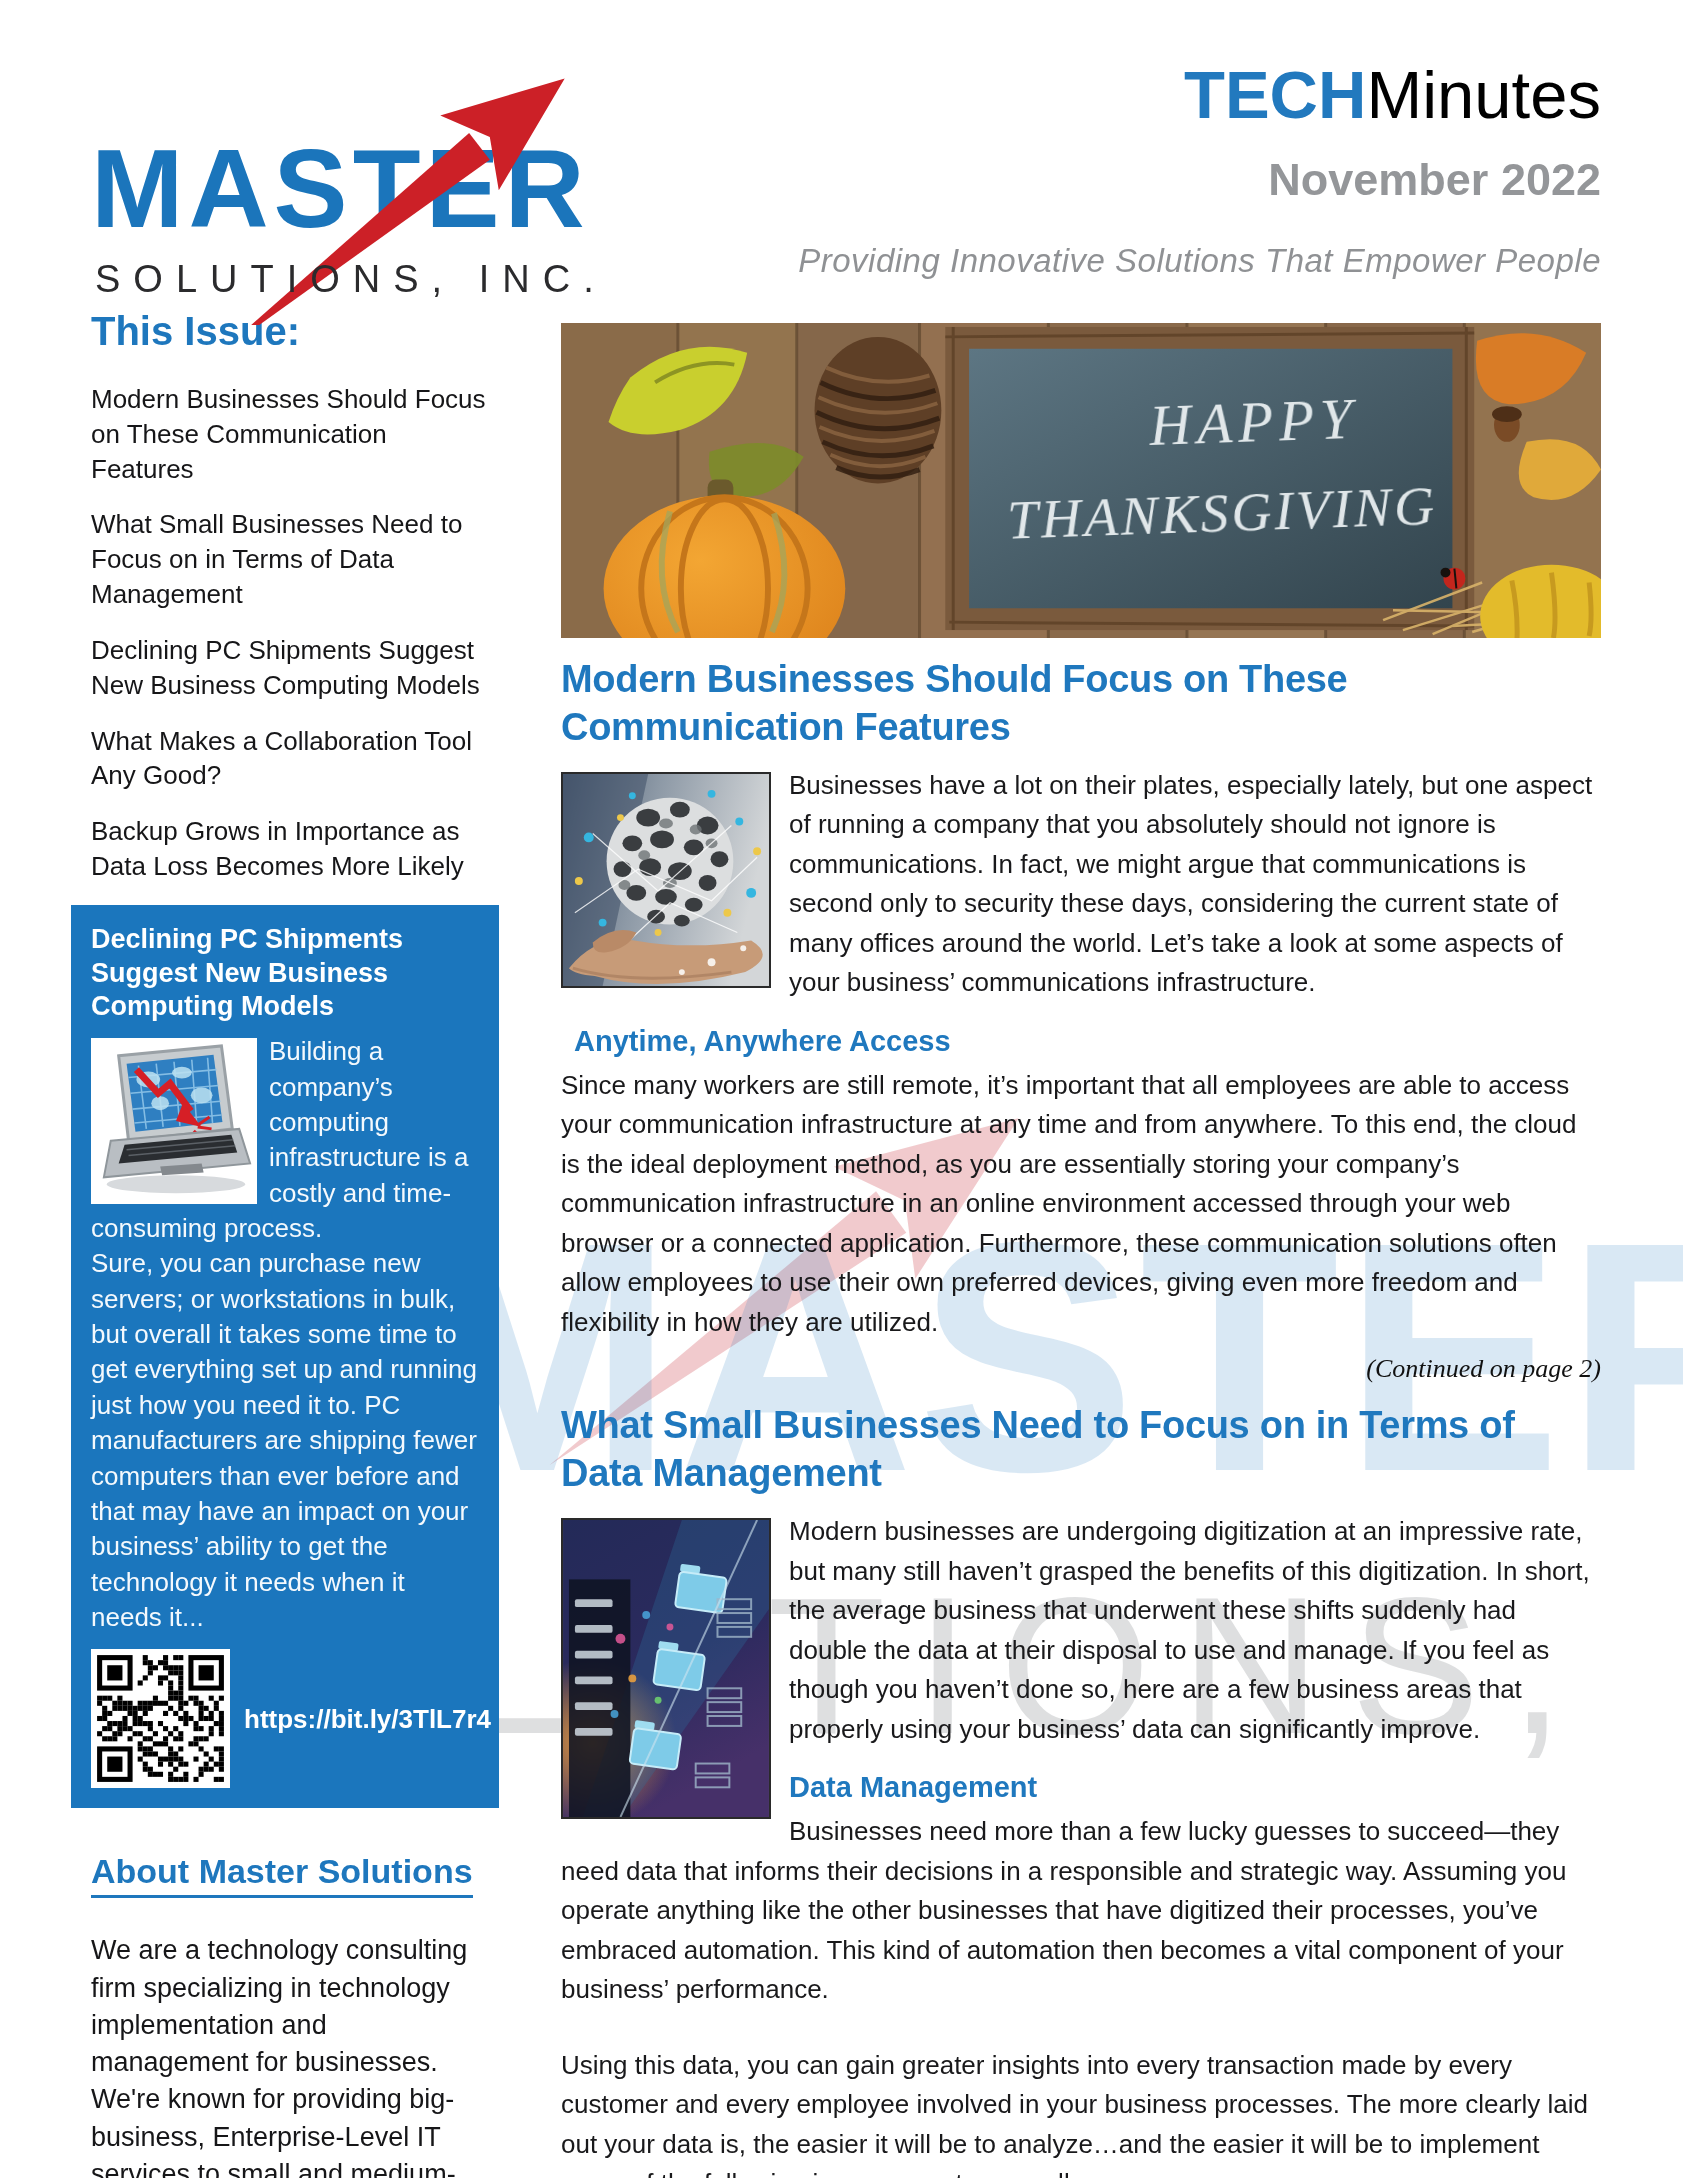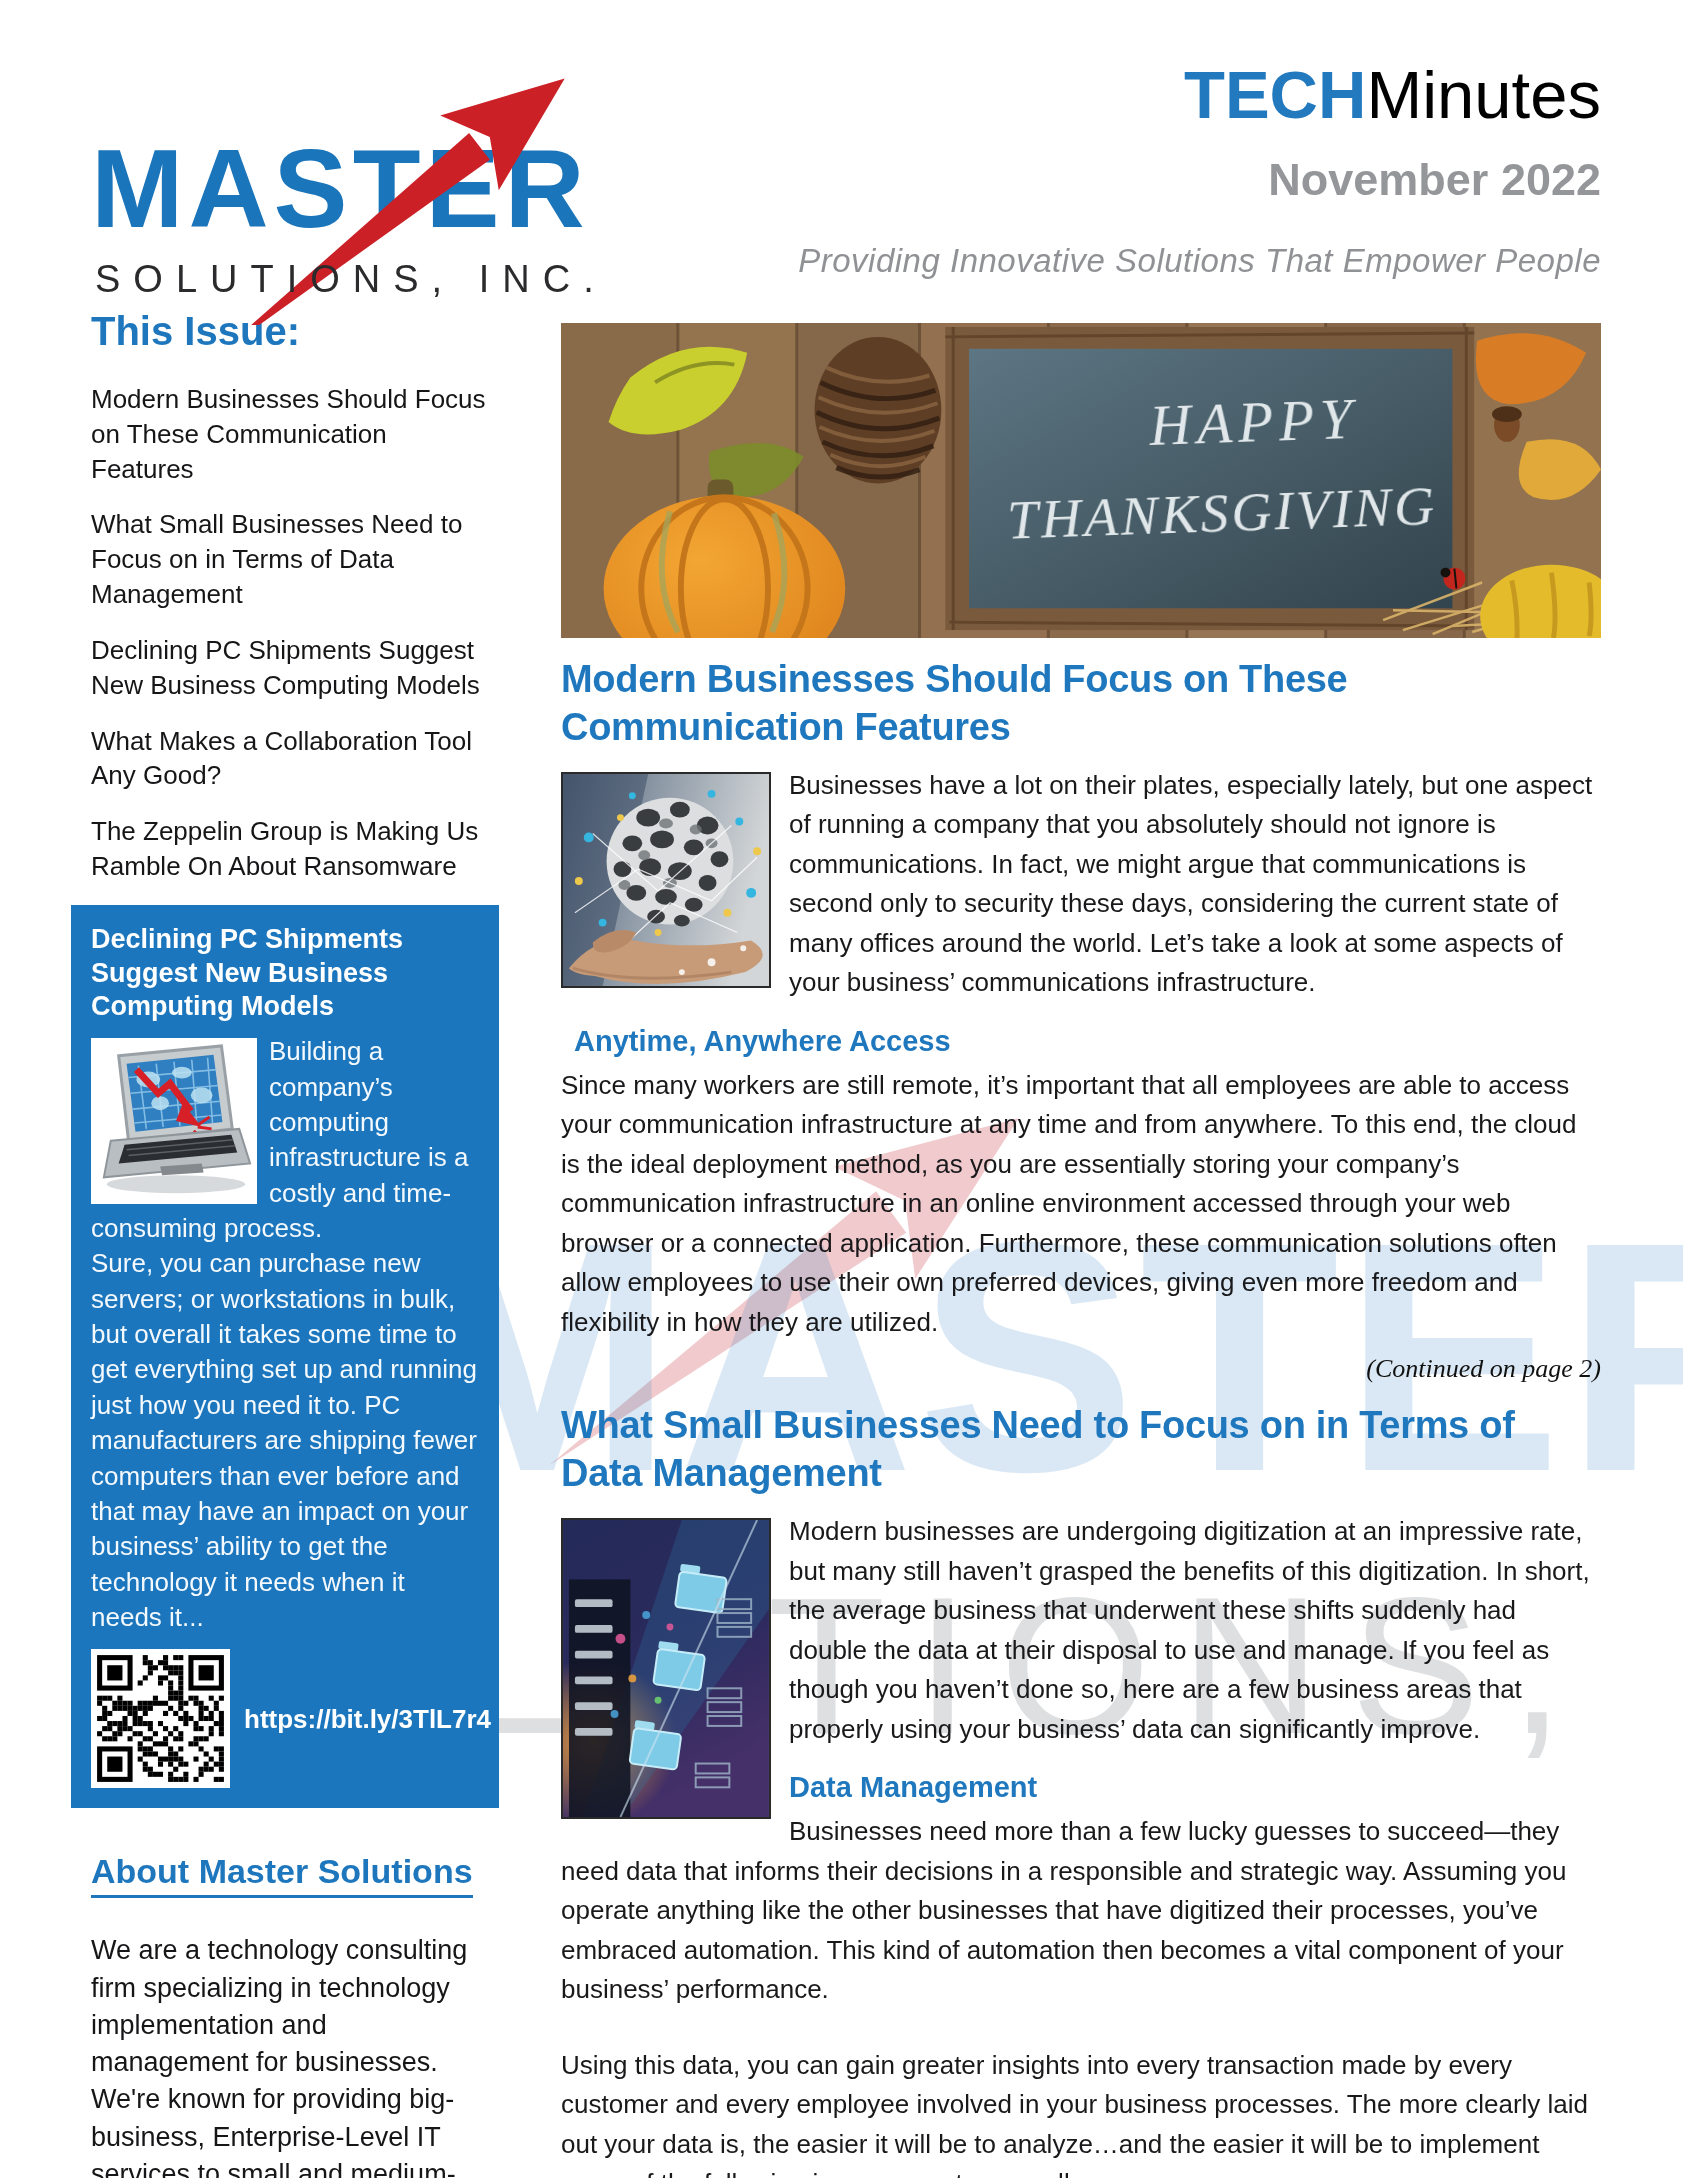--- a/index.html
+++ b/index.html
@@ -113,21 +113,21 @@
     <div class="mast-tagline">Providing Innovative Solutions That Empower People</div>
   </div>
 
   <aside class="sidebar">
     <h2 class="issue">This Issue:</h2>
     <div class="toc">
       <div class="toc-item">Modern Businesses Should Focus on These Communication Features</div>
       <div class="toc-item">What Small Businesses Need to Focus on in Terms of Data Management</div>
       <div class="toc-item">Declining PC Shipments Suggest New Business Computing Models</div>
       <div class="toc-item">What Makes a Collaboration Tool Any Good?</div>
-      <div class="toc-item">The Zeppelin Group is Making Us Ramble On About Ransomware</div>
+      <div class="toc-item">Backup Grows in Importance as Data Loss Becomes More Likely</div>
     </div>
 
     <section class="feature-box">
       <h3>Declining PC Shipments Suggest New Business Computing Models</h3>
       <div class="fb-img">
         <svg width="166" height="166" viewBox="0 0 168 168">
           <rect width="168" height="168" fill="#ffffff"></rect>
           <ellipse cx="86" cy="148" rx="70" ry="9" fill="#d7dadd"></ellipse>
           <polygon points="28,18 132,8 143,92 38,104" fill="#c7cccf" stroke="#9aa1a6" stroke-width="3"></polygon>
           <polygon points="36,26 124,17 133,85 45,95" fill="#2f7fc1"></polygon>

